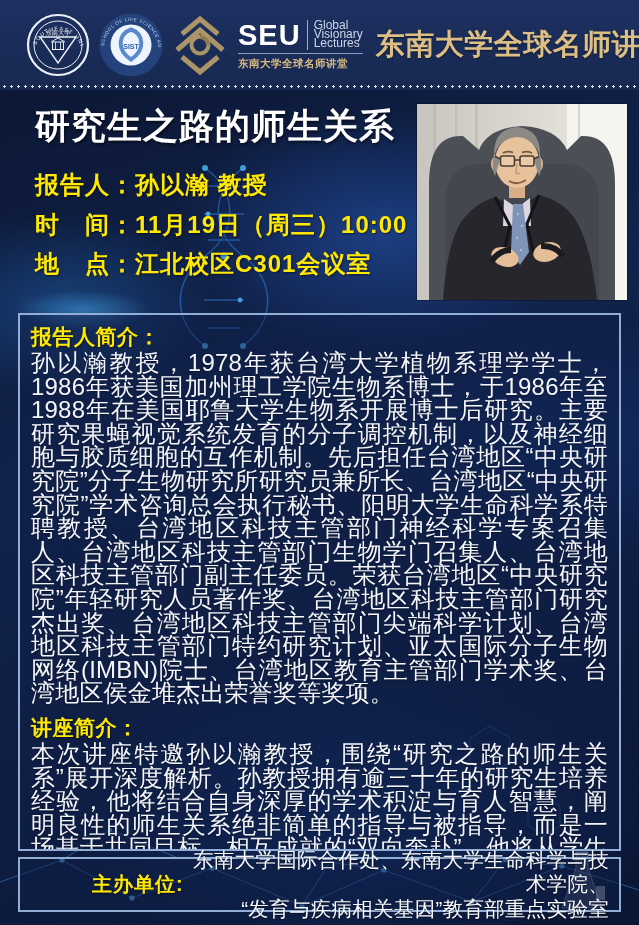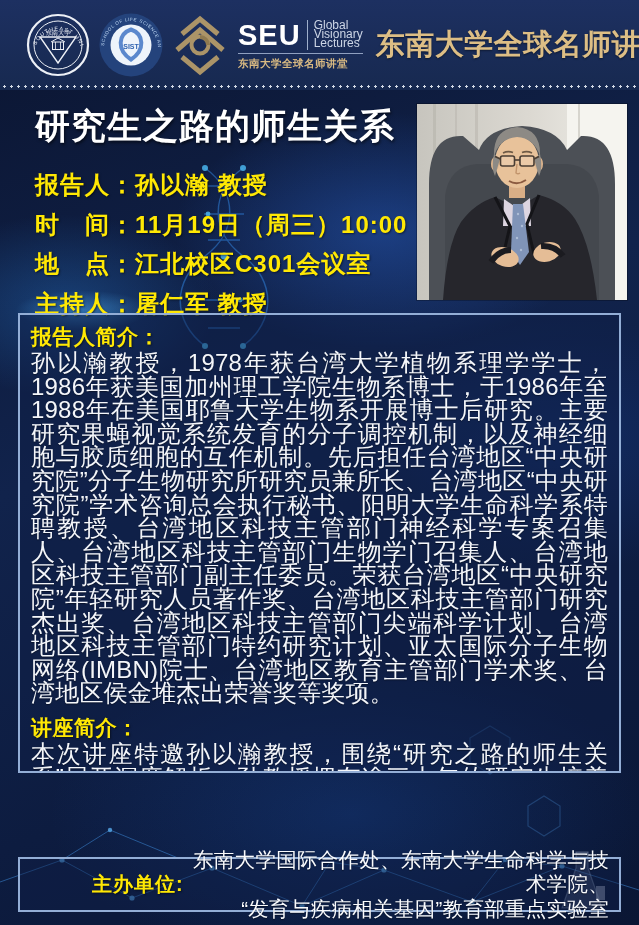--- a/index.html
+++ b/index.html
@@ -38,21 +38,21 @@
   .hero-title{margin:0;font-size:35px;line-height:42px;font-weight:bold;color:#ffffff;
     letter-spacing:1px;text-shadow:1px 2px 3px rgba(0,0,0,.55);}
   .hero-info{margin-top:18px;}
   .hero-info .line{font-size:24px;line-height:39.5px;font-weight:bold;color:#ffe804;
     letter-spacing:1px;text-shadow:1px 1px 2px rgba(0,0,0,.5);white-space:nowrap;}
   .photo{position:absolute;left:417px;top:104px;width:210px;height:196px;z-index:2;
     box-shadow:0 0 0 1px rgba(0,0,0,.25);}
   
   .box{position:absolute;left:18px;width:603px;box-sizing:border-box;z-index:2;
     border:2px solid #93aed6;background:rgba(16,32,72,.45);}
-  .box-main{top:313px;height:460px;padding:6px 11px;overflow:hidden;}
+  .box-main{top:313px;height:538px;padding:6px 11px;overflow:hidden;}
   .sec-heading{font-size:21px;line-height:27px;font-weight:bold;color:#ffe804;
     letter-spacing:.5px;margin:2px 0 1px;text-shadow:1px 1px 2px rgba(0,0,0,.5);}
   .sec-body{font-size:24px;line-height:23.6px;color:#f4f6fa;text-align:justify;
     letter-spacing:.2px;text-shadow:0 1px 1px rgba(0,0,0,.4);}
   .sec-gap{height:7px;}
   .box-footer{top:857px;height:55px;display:flex;align-items:center;padding:0 10px;}
   .footer-label{flex:0 0 auto;margin-left:62px;font-size:20px;font-weight:bold;color:#ffe804;
     letter-spacing:1px;white-space:nowrap;text-shadow:1px 1px 2px rgba(0,0,0,.5);}
   .footer-lines{flex:1 1 auto;text-align:right;color:#fafbfd;font-size:20.5px;
     line-height:24.5px;letter-spacing:.3px;text-shadow:0 1px 1px rgba(0,0,0,.4);}
@@ -163,21 +163,20 @@
 
     <div class="header-title">东南大学全球名师讲堂</div>
   </div>
 
   <div class="hero">
     <h1 class="hero-title">研究生之路的师生关系</h1>
     <div class="hero-info">
       <div class="line">报告人：孙以瀚 教授</div>
       <div class="line">时　间：11月19日（周三）10:00</div>
       <div class="line">地　点：江北校区C301会议室</div>
-      <div class="line">主持人：屠仁军  教授</div>
     </div>
   </div>
 
   <svg class="photo" viewBox="0 0 210 196">
     <defs>
       <linearGradient id="pbg" x1="0" y1="0" x2="1" y2="0">
         <stop offset="0" stop-color="#c7c5be"></stop>
         <stop offset=".55" stop-color="#dcd9d2"></stop>
         <stop offset="1" stop-color="#f0efea"></stop>
       </linearGradient>

